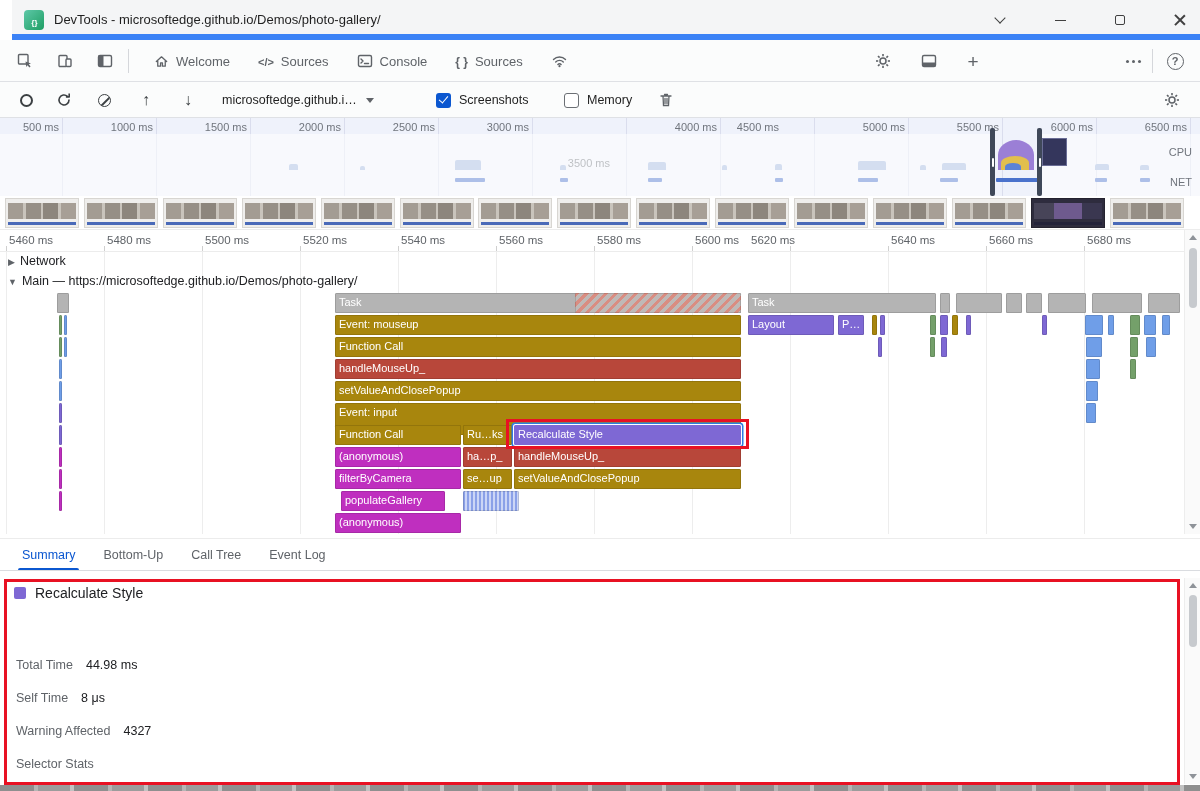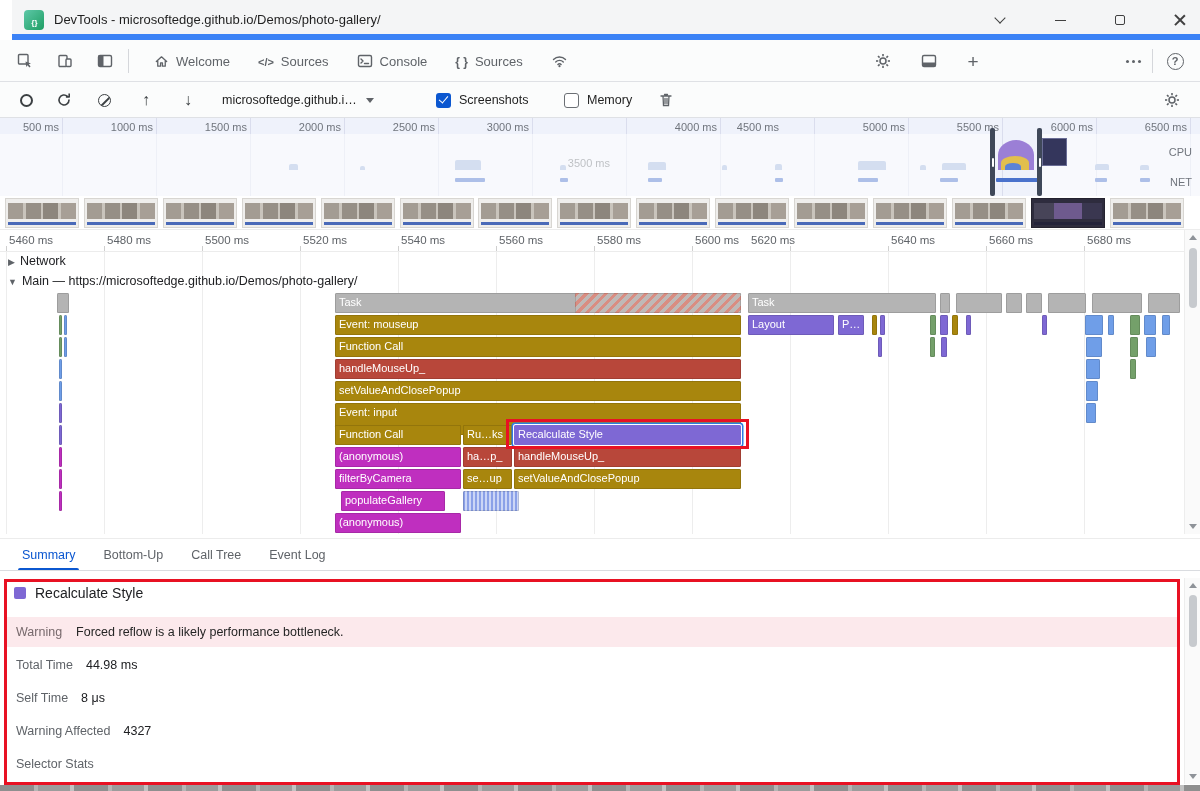--- a/index.html
+++ b/index.html
@@ -564,24 +564,20 @@
     <div class="btab">
         <span>Event Log</span>
       </div>
   </div>
 
   <div id="summary-pane">
     <div class="sum-head">
       <span class="legend"></span>
       <span class="sum-title">Recalculate Style</span>
     </div>
-    <div class="warnband">
-      <span class="warnlabel">Warning</span>
-      <span class="warntext">Forced reflow is a likely performance bottleneck.</span>
-    </div>
     <div id="summary-fields">
         <div class="sumrow" style="top: 84px;">
           <span class="slabel">Total Time</span>
           <span class="svalue">44.98 ms</span>
         </div>
         <div class="sumrow" style="top: 117px;">
           <span class="slabel">Self Time</span>
           <span class="svalue">8 μs</span>
         </div>
         <div class="sumrow" style="top: 150px;">

